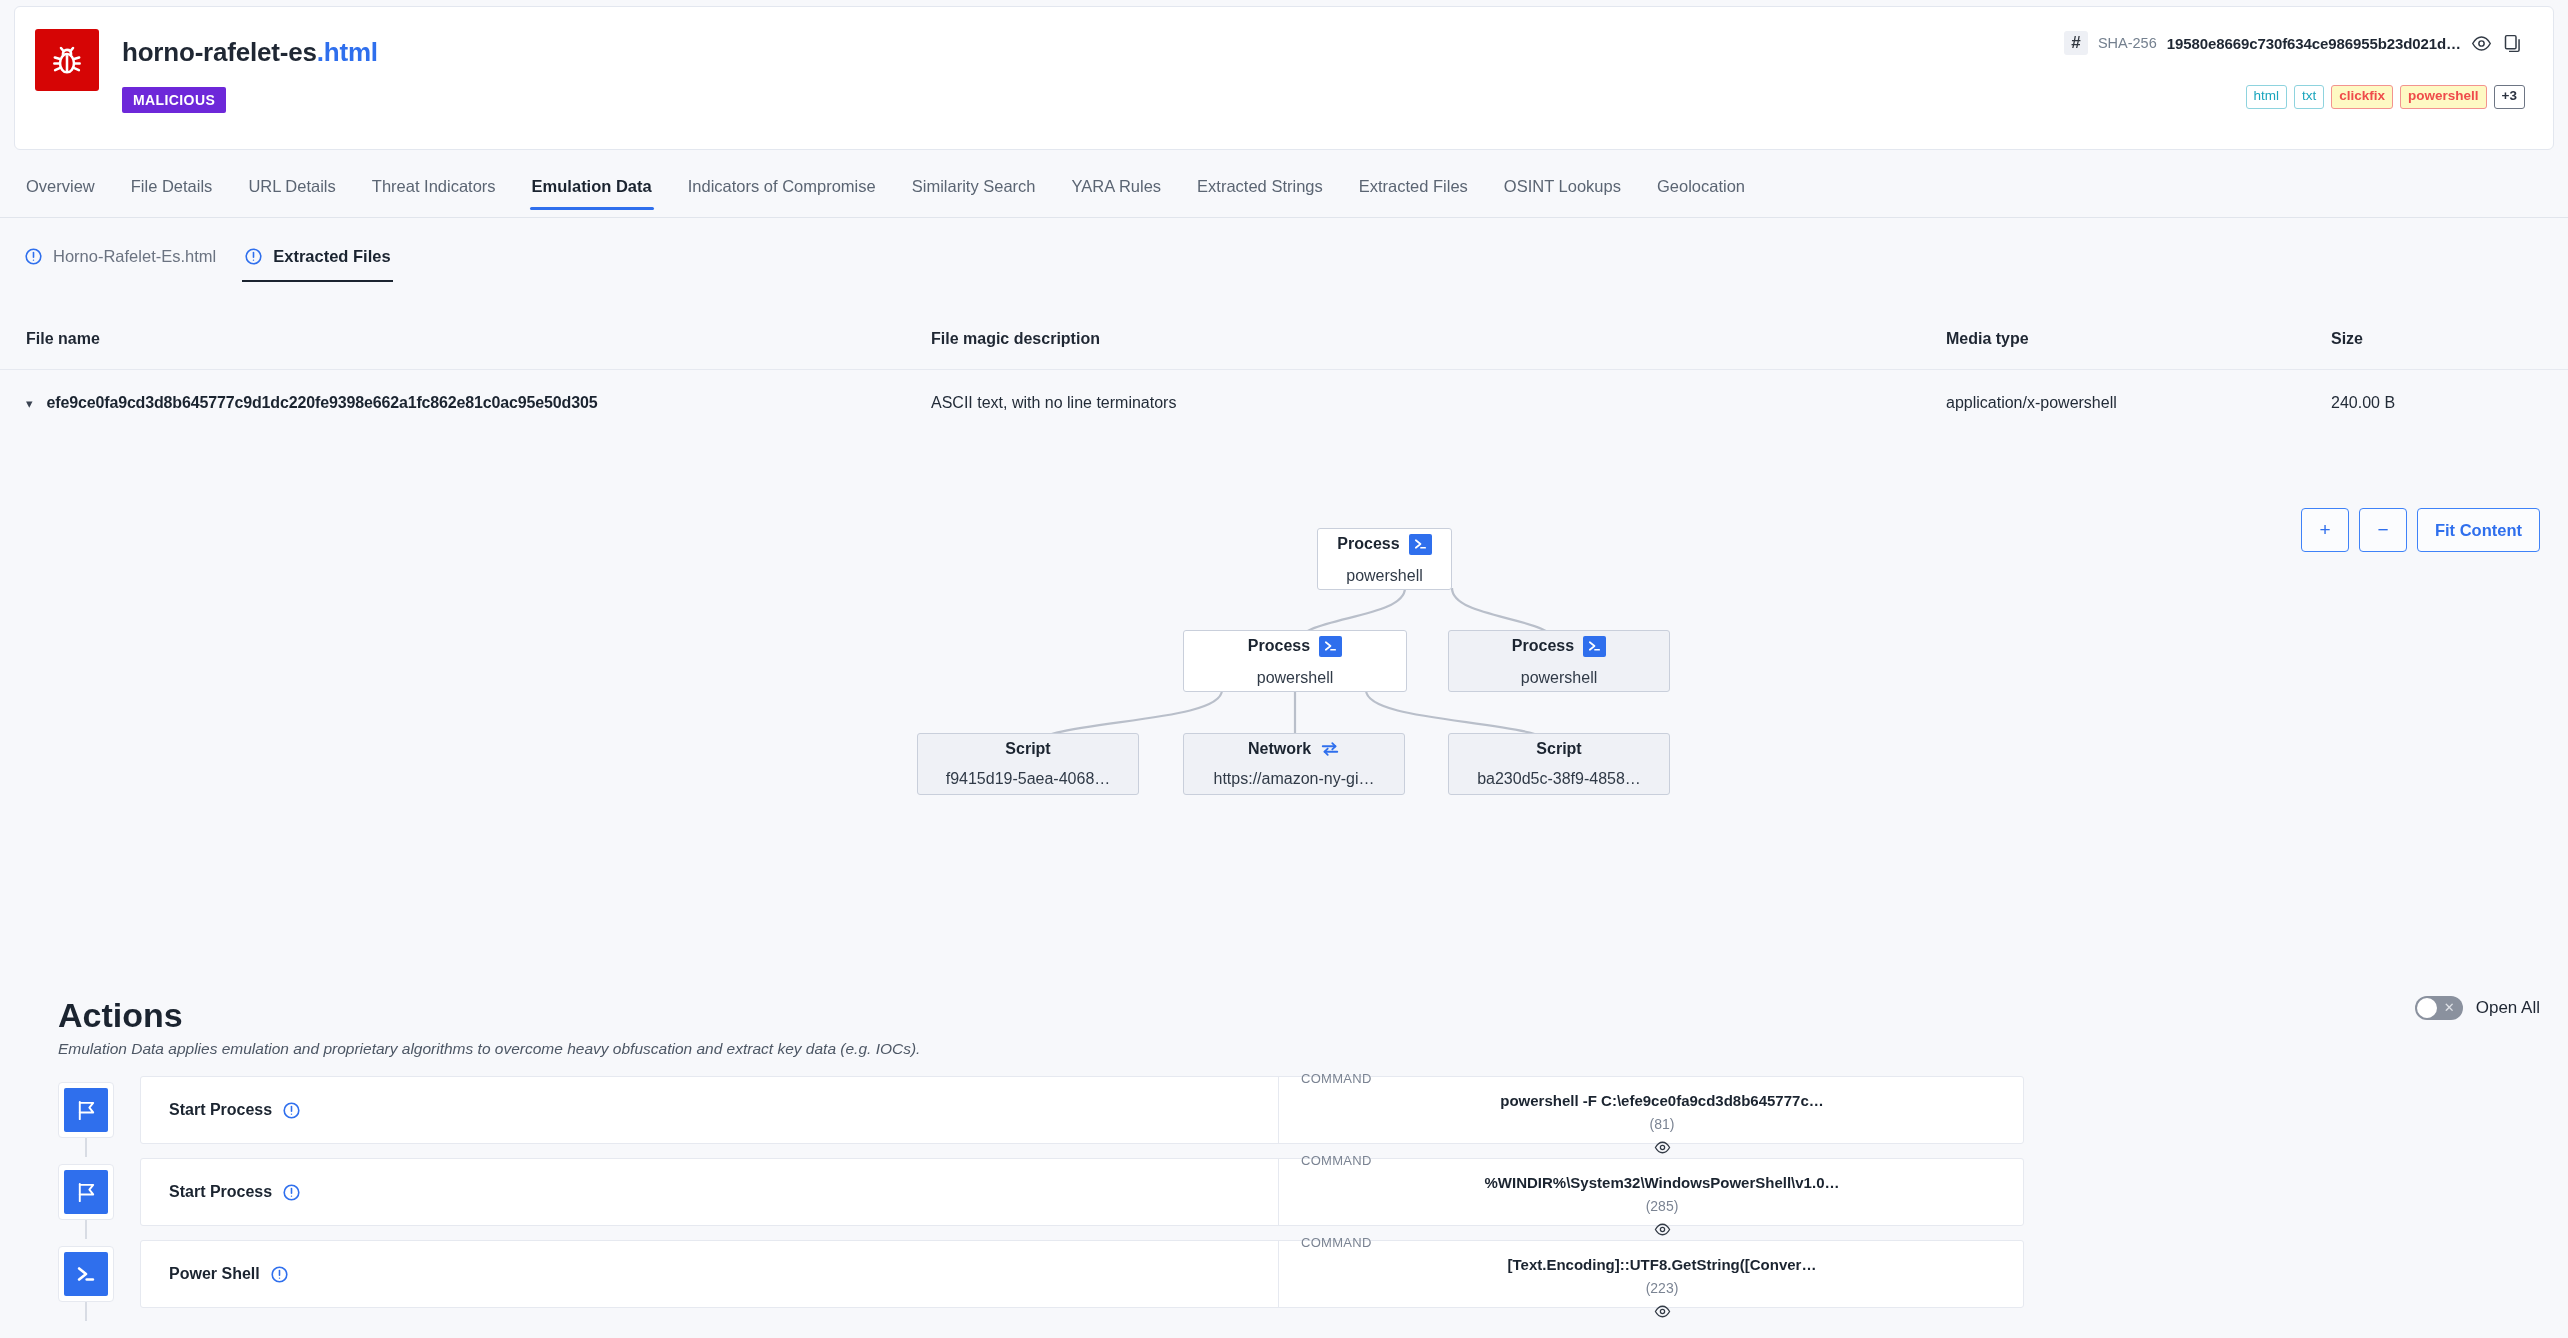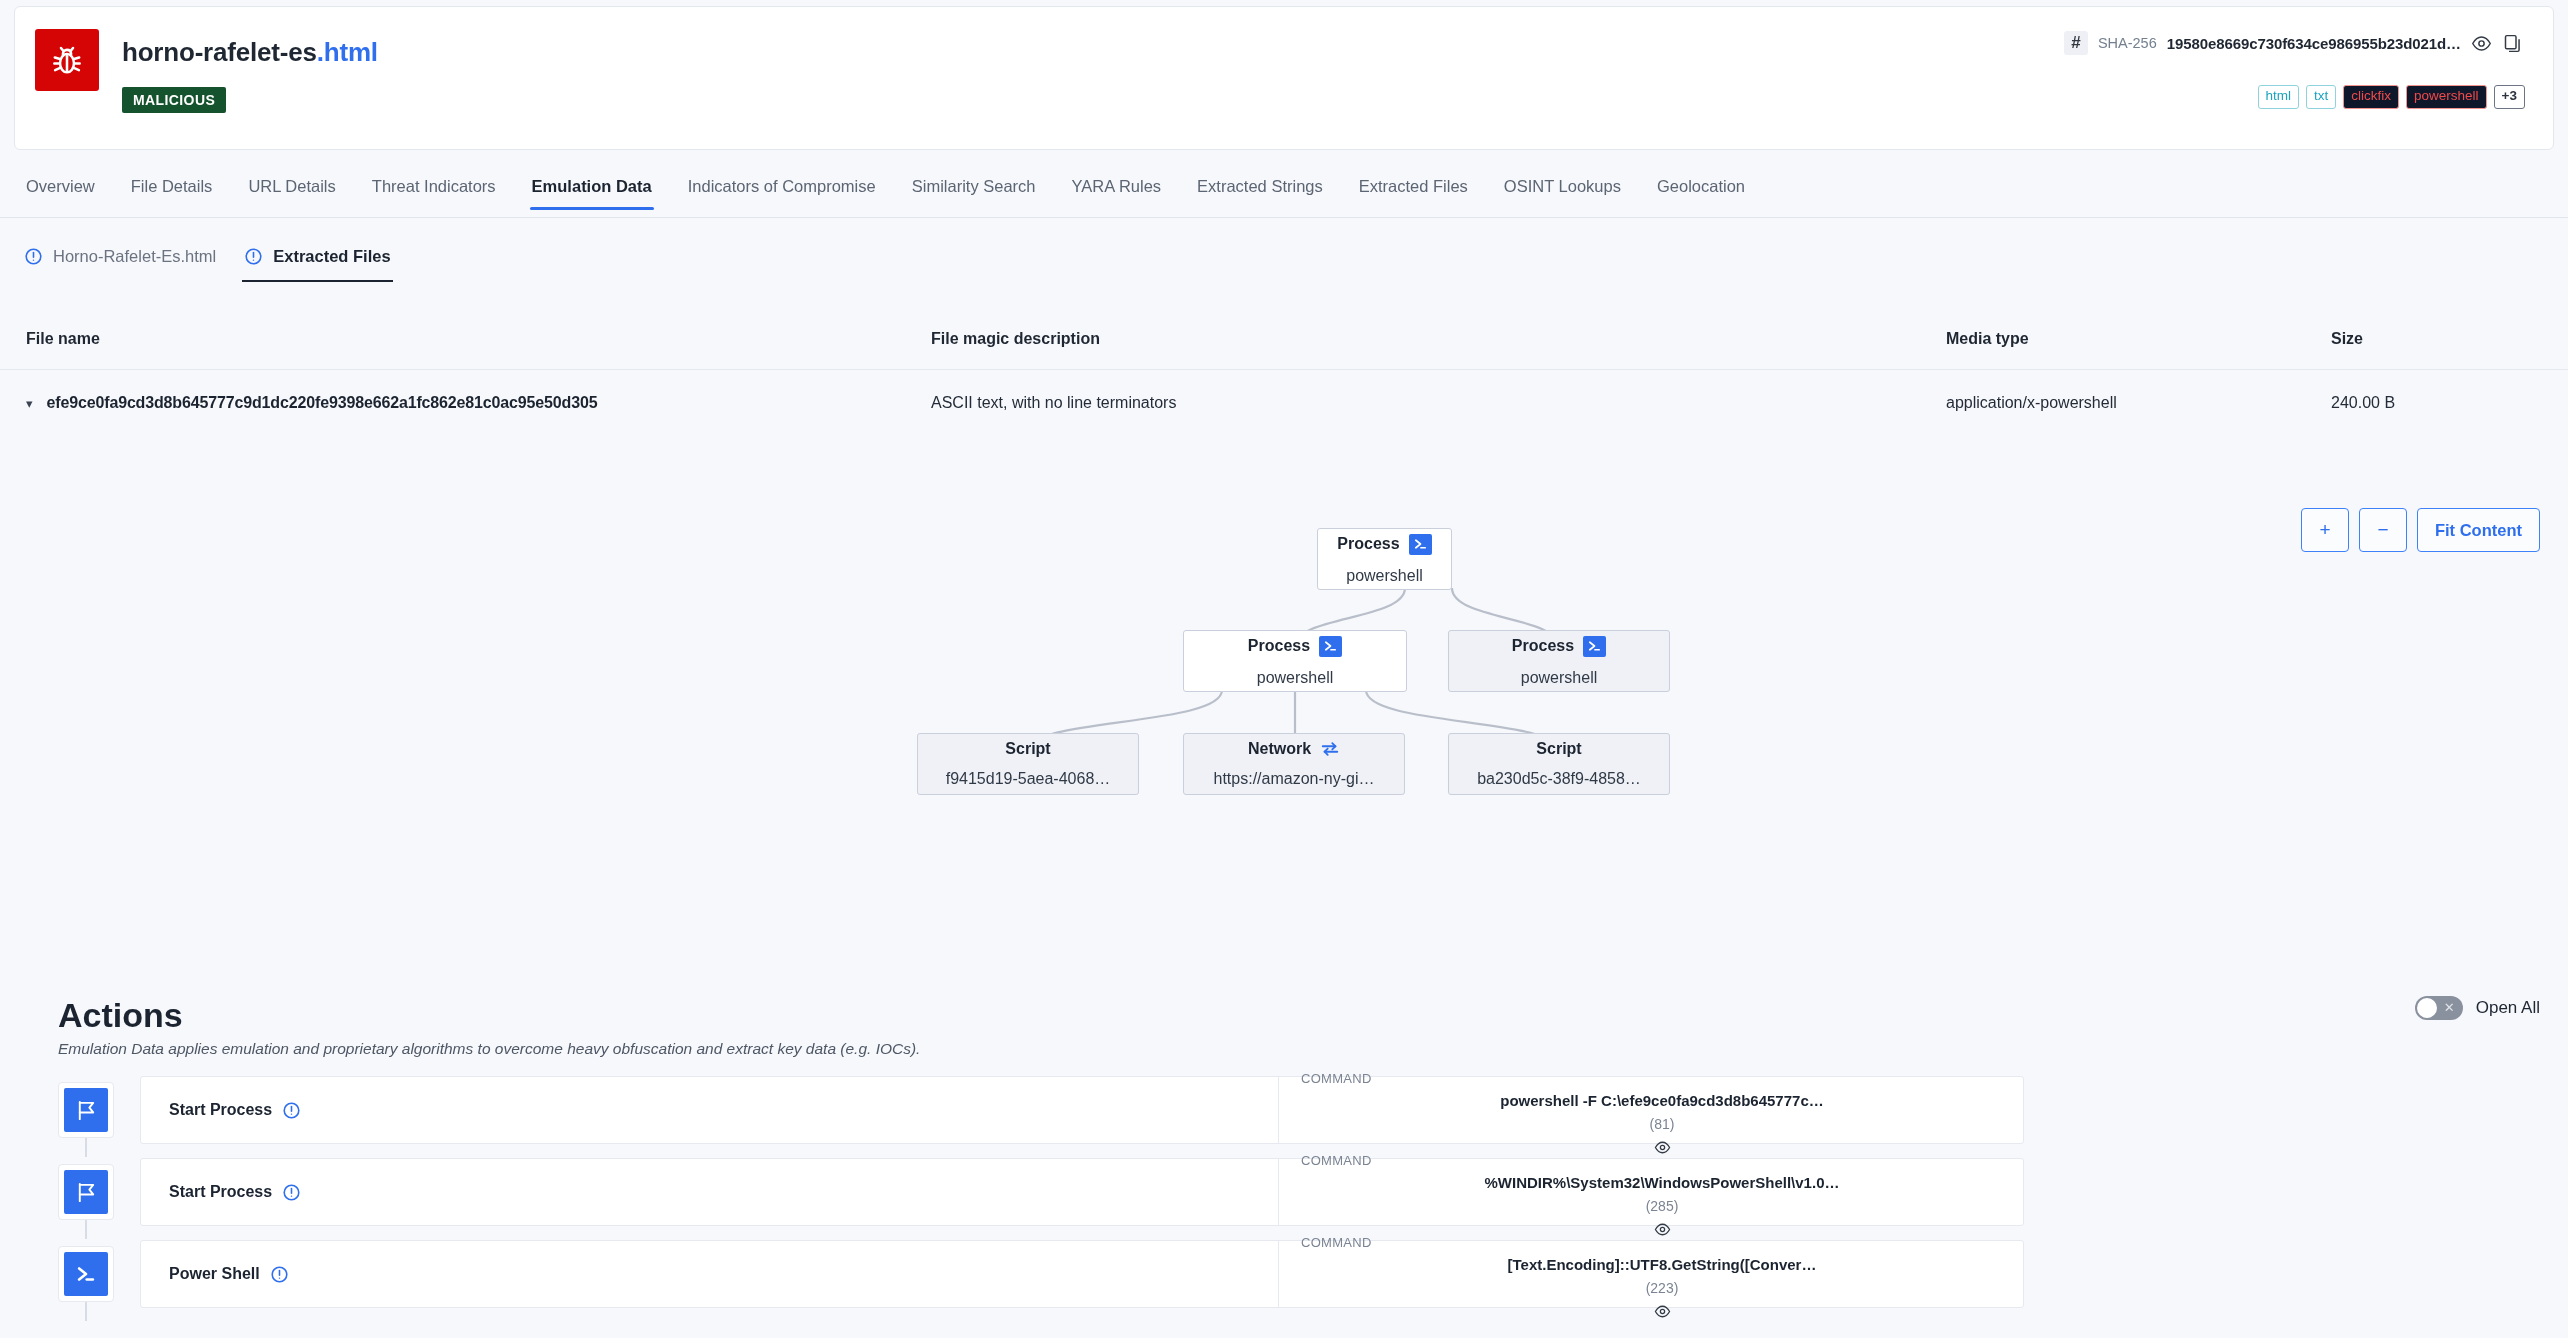--- a/index.html
+++ b/index.html
@@ -23,21 +23,21 @@
     display: flex; align-items: center; justify-content: center;
   }
   .file-title {
     position: absolute; left: 107px; top: 30px;
     font-size: 26px; font-weight: bold; letter-spacing: -0.2px; color: #1f2733;
     white-space: nowrap;
   }
   .file-title .ext { color: #2f6fed; }
   .verdict-badge {
     position: absolute; left: 107px; top: 80px;
-    background: #14532d; color: #fff;
+    background: #6d28d9; color: #fff;
     font-size: 14px; font-weight: bold; letter-spacing: 0.4px;
     padding: 5px 11px 5px 11px; border-radius: 2px;
     display: inline-block;
   }
   .hash-row {
     position: absolute; right: 30px; top: 24px;
     display: flex; align-items: center; gap: 10px;
   }
   .hash-glyph {
     width: 24px; height: 24px; background: #eef0f5; border-radius: 3px;
@@ -50,21 +50,21 @@
 
   .tag-row {
     position: absolute; right: 28px; top: 78px;
     display: flex; align-items: center; gap: 7px;
   }
   .tag {
     font-size: 13.5px; padding: 2px 7px 3px; border-radius: 3px;
     border: 1px solid; line-height: 1.25; white-space: nowrap;
   }
   .tag.cyan { color: #1aa5bd; border-color: #8ed3de; background: #fff; }
-  .tag.red  { color: #ef4b4b; border-color: #f3938f; background: #0f172a; }
+  .tag.red  { color: #ef4b4b; border-color: #f3938f; background: #fef9c3; font-weight: bold; }
   .tag.dark { color: #2b3240; border-color: #6d7584; background: #fff; font-weight: bold; }
 
   
   .mainnav {
     position: absolute; left: 0; top: 168px; width: 2568px; height: 50px;
     border-bottom: 1px solid #e1e5ec;
   }
   .mainnav .inner { display: flex; align-items: center; gap: 0px; padding-left: 8px; }
   .nav-item {
     font-size: 16.5px; color: #5b6573; padding: 9px 18px 14px; white-space: nowrap;

